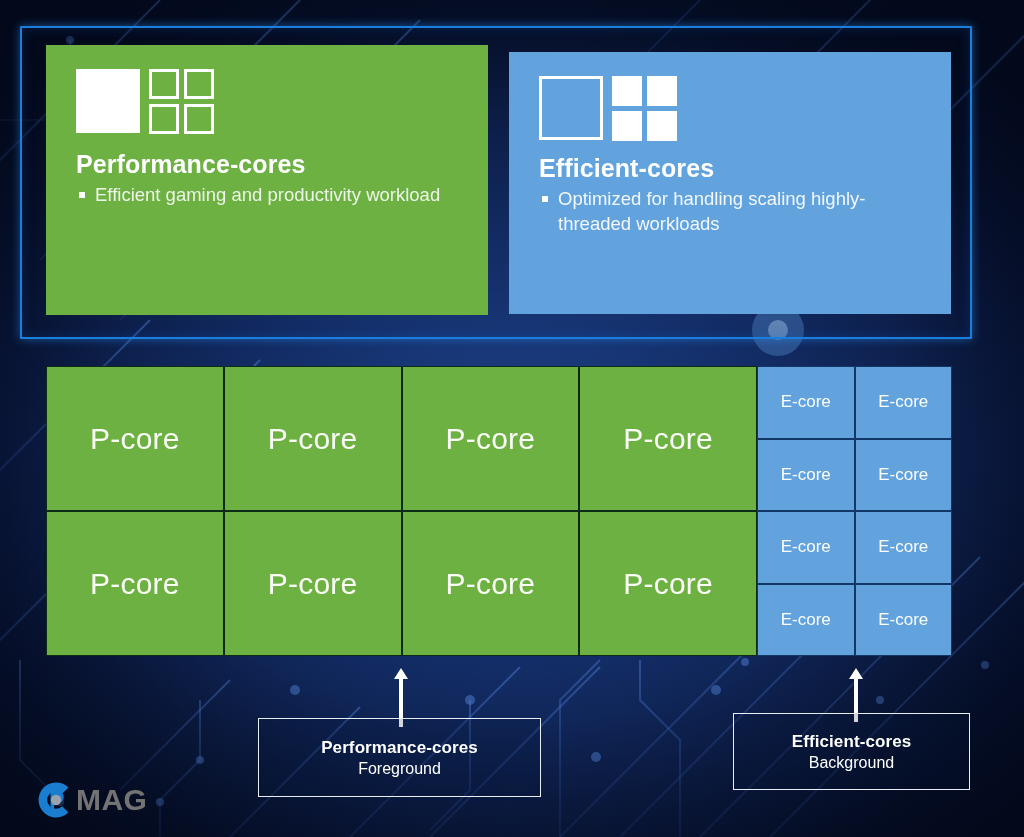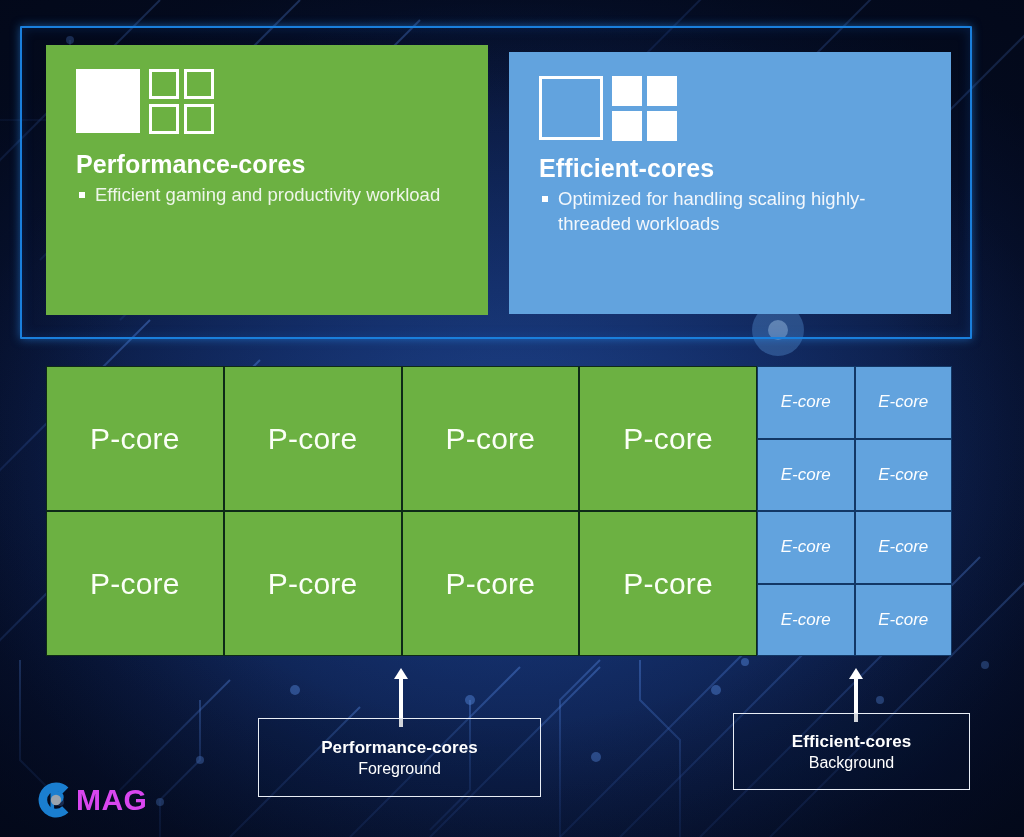--- a/index.html
+++ b/index.html
@@ -90,21 +90,21 @@
     color:#fbfff7; font-size:30px; letter-spacing:.2px;
   }
   #egrid{
     width:195px; height:290px;
     display:grid; grid-template-columns:repeat(2,1fr); grid-template-rows:repeat(4,1fr);
   }
   .ecell{
     background:#62a3de;
     border:1.5px solid #123766;
     display:flex; align-items:center; justify-content:center;
-    color:#fdfeff; font-size:17px;font-style:italic;
+    color:#fdfeff; font-size:17px;
   }
 
   
   .arrow{ position:absolute; width:14px; }
   .arrow .shaft{
     position:absolute; left:5px; top:9px; width:4px; background:#fff;
   }
   .arrow .head{
     position:absolute; left:0; top:0;
     width:0; height:0;
@@ -124,21 +124,21 @@
     background:rgba(8,22,56,.18);
   }
   #callout-p{ left:258px; top:718px; width:283px; height:79px; }
   #callout-e{ left:733px; top:713px; width:237px; height:77px; }
   .callout .t1{ color:#ffffff; font-weight:bold; font-size:17px; letter-spacing:.1px; }
   .callout .t2{ color:#ffffff; font-size:16px; margin-top:2px; }
 
   
   #logo{ position:absolute; left:36px; top:780px; display:flex; align-items:center; gap:2px; }
   #logo .mark{ position:relative; width:40px; height:40px; }
-  #logo .word{ color:#d946ef; font-size:30px; font-weight:bold; letter-spacing:.4px; margin-left:-2px; }
+  #logo .word{ color:#737373; font-size:30px; font-weight:bold; letter-spacing:.4px; margin-left:-2px; }
 </style>
 </head>
 <body>
 
 <div id="bg"></div>
 <svg id="bgsvg" viewBox="0 0 1024 837" aria-hidden="true">
   <defs>
     <linearGradient id="trace" x1="0" y1="0" x2="0" y2="1">
       <stop offset="0%" stop-color="#4f7fd6" stop-opacity=".55"></stop>
       <stop offset="100%" stop-color="#2a4f9e" stop-opacity=".30"></stop>

